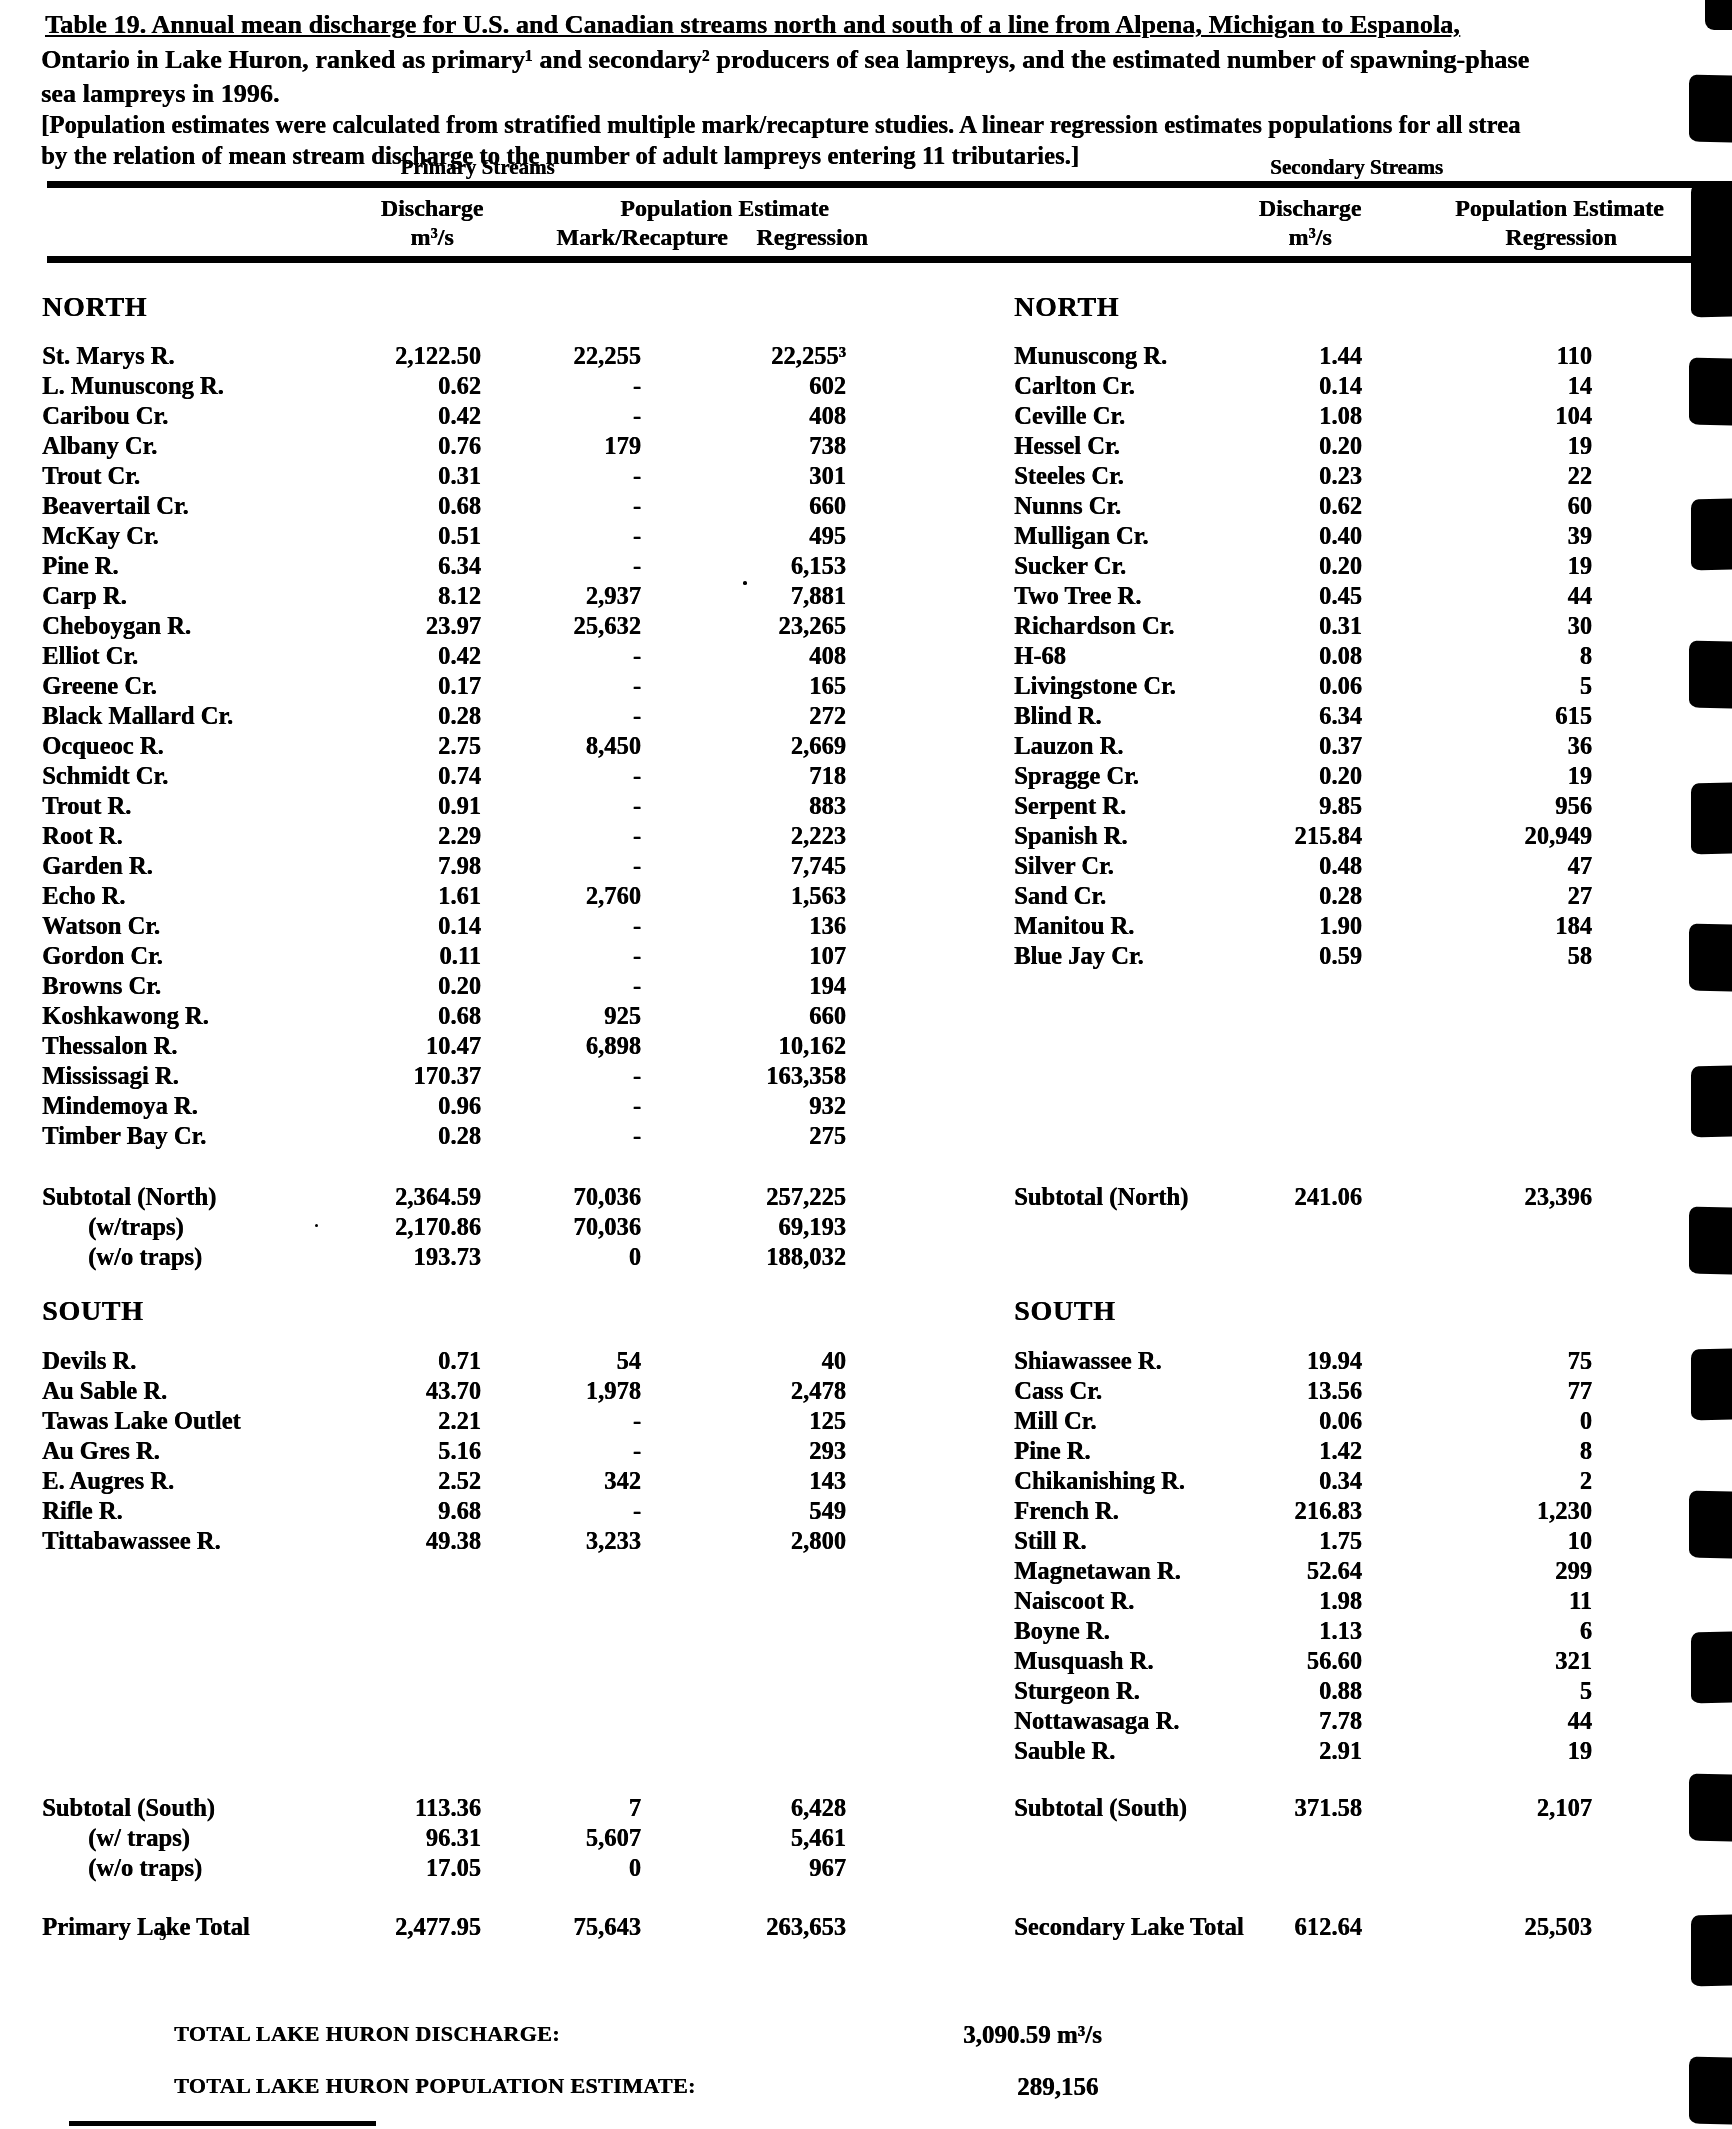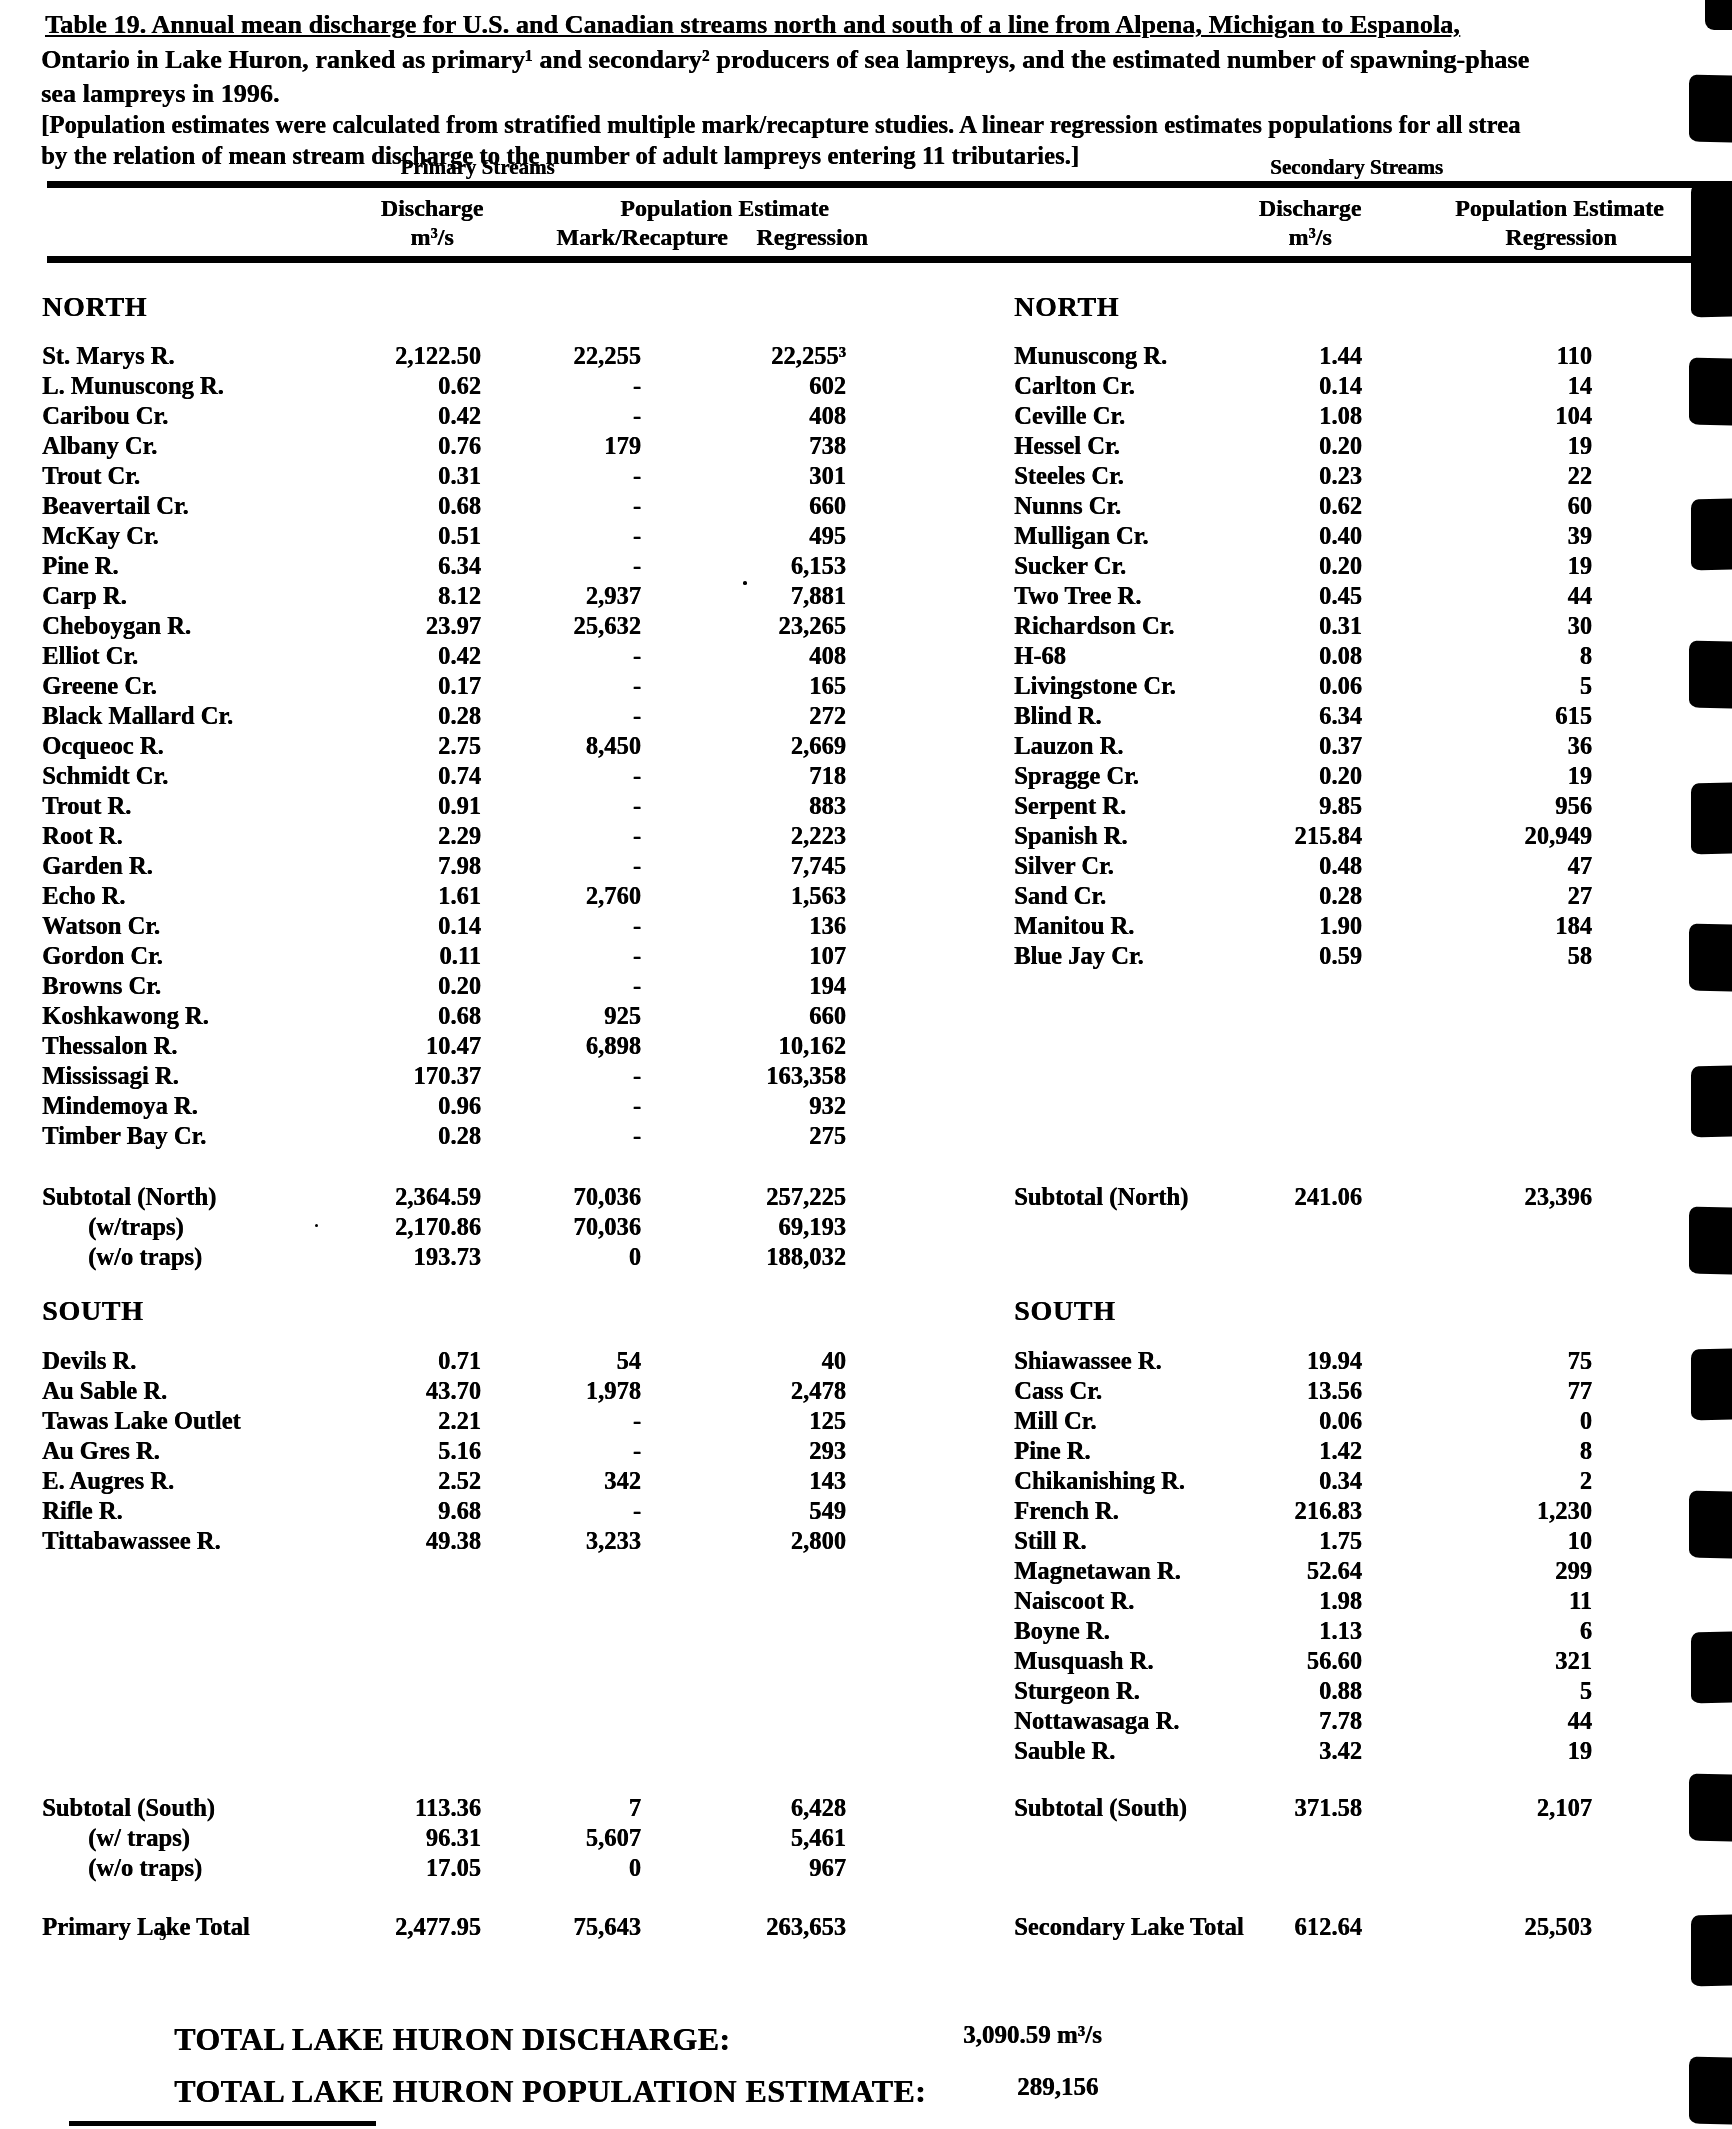--- a/index.html
+++ b/index.html
@@ -17,21 +17,21 @@
   .sec-label{font-size:28px;font-weight:700;letter-spacing:0.7px;}
   .hrule{position:absolute;background:#000;}
   
   .grid-l{display:grid;grid-template-columns:323px 116px 160px 205px;}
   .grid-r{display:grid;grid-template-columns:246px 102px 230px;}
   .grid-l>div,.grid-r>div{display:contents;}
   .cell{font-size:24.6px;font-weight:700;line-height:30px;height:30px;white-space:nowrap;}
   .c-name{text-align:left;}
   .c-num{text-align:right;}
   .indent{padding-left:46px;}
-  .total-label{font-size:32px;font-weight:700;letter-spacing:0.4px;}
+  .total-label{font-size:22px;font-weight:700;letter-spacing:0.4px;}
   .total-value{font-size:25px;font-weight:700;}
   .blob{position:absolute;background:#000;}
   .dot{position:absolute;background:#000;width:3.7px;height:3.7px;border-radius:50%;}
   .squiggle{position:absolute;font-size:15px;font-weight:700;color:#000;}
 </style>
 </head>
 <body>
 
 <div class="abs title-line ink" style="left:45px;top:10.4px;text-decoration:underline;">Table 19.  Annual mean discharge for U.S. and Canadian streams north and south of a line from Alpena, Michigan to Espanola,</div>
 <div class="abs title-line ink" style="left:41px;top:45px;">Ontario in Lake Huron, ranked as primary¹ and secondary² producers of sea lampreys, and the estimated number of spawning-phase</div>
@@ -477,21 +477,21 @@
     <span class="cell c-num">0.88</span>
     <span class="cell c-num">5</span>
   </div>
     <div>
     <span class="cell c-name">Nottawasaga R.</span>
     <span class="cell c-num">7.78</span>
     <span class="cell c-num">44</span>
   </div>
     <div>
     <span class="cell c-name">Sauble R.</span>
-    <span class="cell c-num">3.42</span>
+    <span class="cell c-num">2.91</span>
     <span class="cell c-num">19</span>
   </div>
   </div>
 
 <div class="abs grid-l ink" style="left:42px;top:1793px;">
 
 <div>
     <span class="cell c-name">Subtotal (South)</span>
     <span class="cell c-num">113.36</span>
     <span class="cell c-num">7</span>

